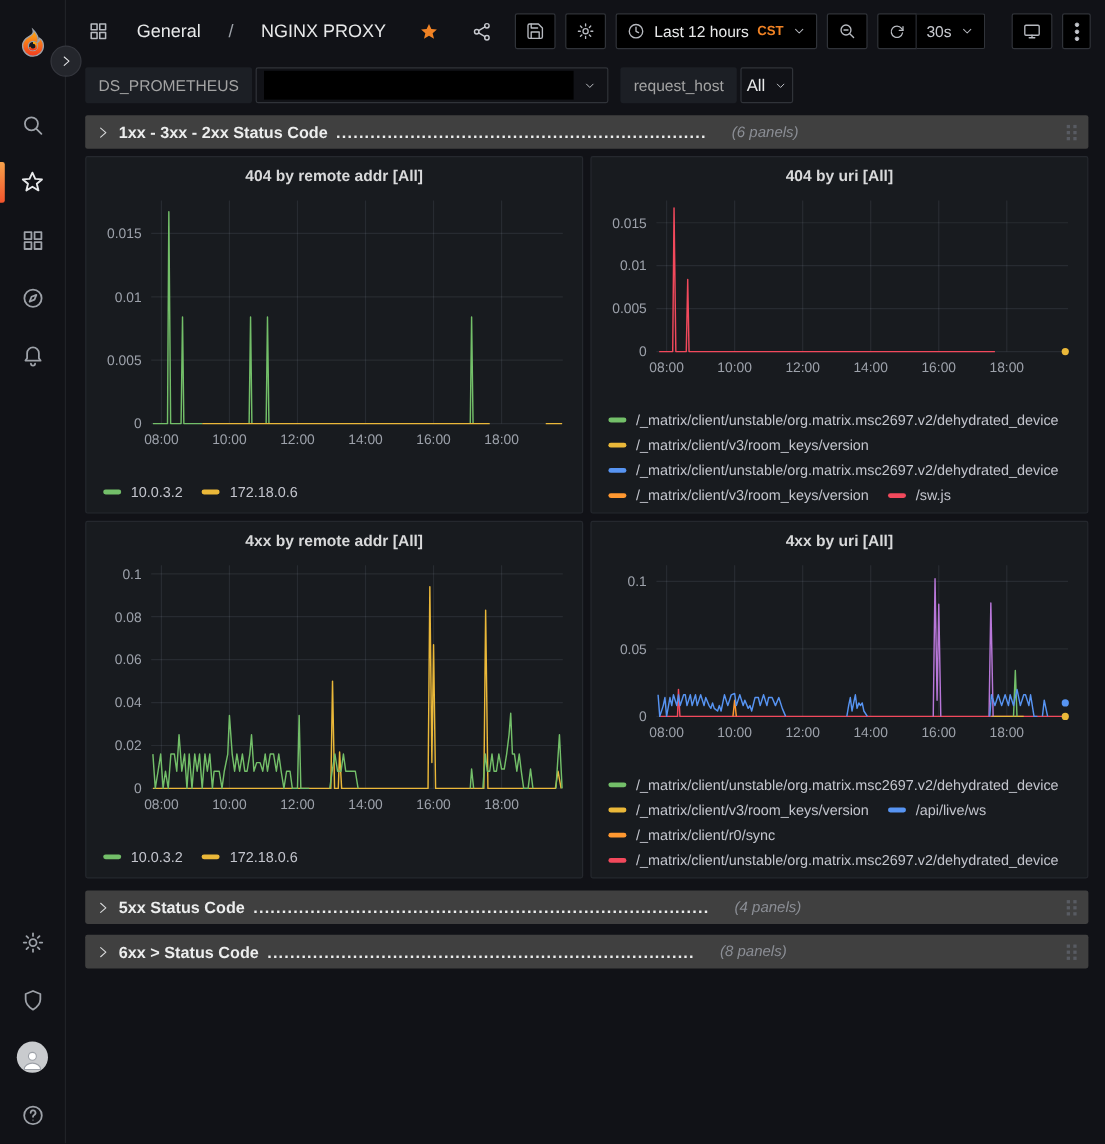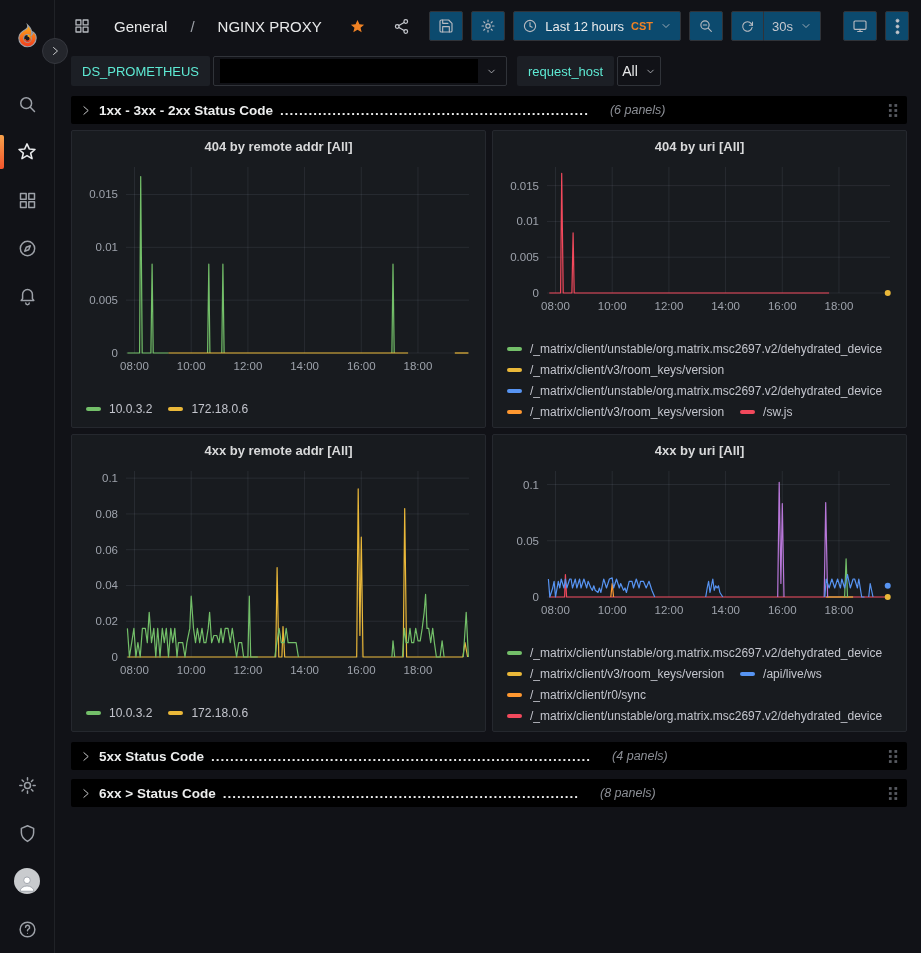--- a/index.html
+++ b/index.html
@@ -44,57 +44,57 @@
   .main { flex:1; display:flex; flex-direction:column; min-width:0; }
 
   .navbar { height:52px; flex:none; display:flex; align-items:center; padding:0 12px 0 18px; }
   .breadcrumb { display:flex; align-items:center; gap:23px; }
   .crumb-text { font-size:15px; color:#e8e9ea; }
   .crumb-sep { font-size:15px; color:#9da1a8; }
   .crumb-icon-btn { display:flex; align-items:center; cursor:pointer; margin-left:4px; }
 
   .toolbar { margin-left:auto; display:flex; align-items:center; gap:8px; }
   .tb-btn {
-    height:30px; min-width:32px; padding:0 8px; border:1px solid #303339; background:#0c4a6e;
+    height:30px; min-width:32px; padding:0 8px; border:1px solid #303339; background:#000000;
     border-radius:2px; display:flex; align-items:center; justify-content:center; gap:7px;
     color:#c7c9cf; cursor:pointer; font-size:13px;
   }
   .tb-btn svg { stroke:#b7bac0; }
   .tb-group { display:flex; }
   .tb-group .tb-btn + .tb-btn { border-left:none; border-radius:0 2px 2px 0; }
   .tb-group .tb-btn:first-child { border-radius:2px 0 0 2px; }
   .time-label { color:#e8e9ea; font-weight:500; }
   .tz { color:#f08224; font-size:11px; font-weight:700; }
   .kiosk-gap { width:6px; }
   .kebab-btn { padding:0 4px; min-width:24px; }
 
   
   .varrow { height:38px; flex:none; display:flex; align-items:center; gap:10px; padding:0 16px; }
   .var-pair { display:flex; align-items:center; gap:3px; }
   .var-label {
     height:30px; display:flex; align-items:center; padding:0 11px;
-    background:#1c1f25; border-radius:2px; color:#5eead4; font-size:13px; font-weight:500;
+    background:#1c1f25; border-radius:2px; color:#a3a3a3; font-size:13px; font-weight:500;
   }
   .var-value {
     height:30px; display:flex; align-items:center; gap:8px; padding:0 9px 0 6px;
     border:1px solid #303339; border-radius:2px; background:#111217; cursor:pointer;
   }
   .redacted { width:258px; height:24px; background:#000; }
   .var-all {
     height:30px; display:flex; align-items:center; gap:7px; padding:0 4px;
     border:1px solid #303339; border-radius:2px; color:#e8e9ea; font-size:14px; cursor:pointer;
   }
 
   
   .dash { flex:1; padding:6px 14px 0 16px; overflow:hidden; }
   .rowhdr {
     height:28px; display:flex; align-items:center; gap:7px; padding:0 8px;
     border-radius:2px; cursor:pointer;
   }
-  .rowhdr.collapsed { background:#000000; }
+  .rowhdr.collapsed { background:#404040; }
   .rowhdr .chev { display:flex; align-items:center; flex:none; }
   .row-title { font-size:13.5px; font-weight:700; color:#eceded; white-space:nowrap; }
   .row-leader { font-size:13.5px; font-weight:700; color:#eceded; white-space:nowrap; overflow:hidden; letter-spacing:1px; }
   .row-count { margin-left:14px; font-size:12.5px; font-style:italic; color:#8b8e95; white-space:nowrap; flex:none; }
   .row-drag { margin-left:auto; flex:none; display:flex; cursor:grab; }
   .mt10 { margin-top:10px; } .mt9 { margin-top:9px; }
 
   .grid2 { display:grid; grid-template-columns:1fr 1fr; gap:6px; margin-top:6px; margin-bottom:10px; }
   .panel {
     height:298px; background:#181b1f; border:1px solid #25282e; border-radius:2px;

